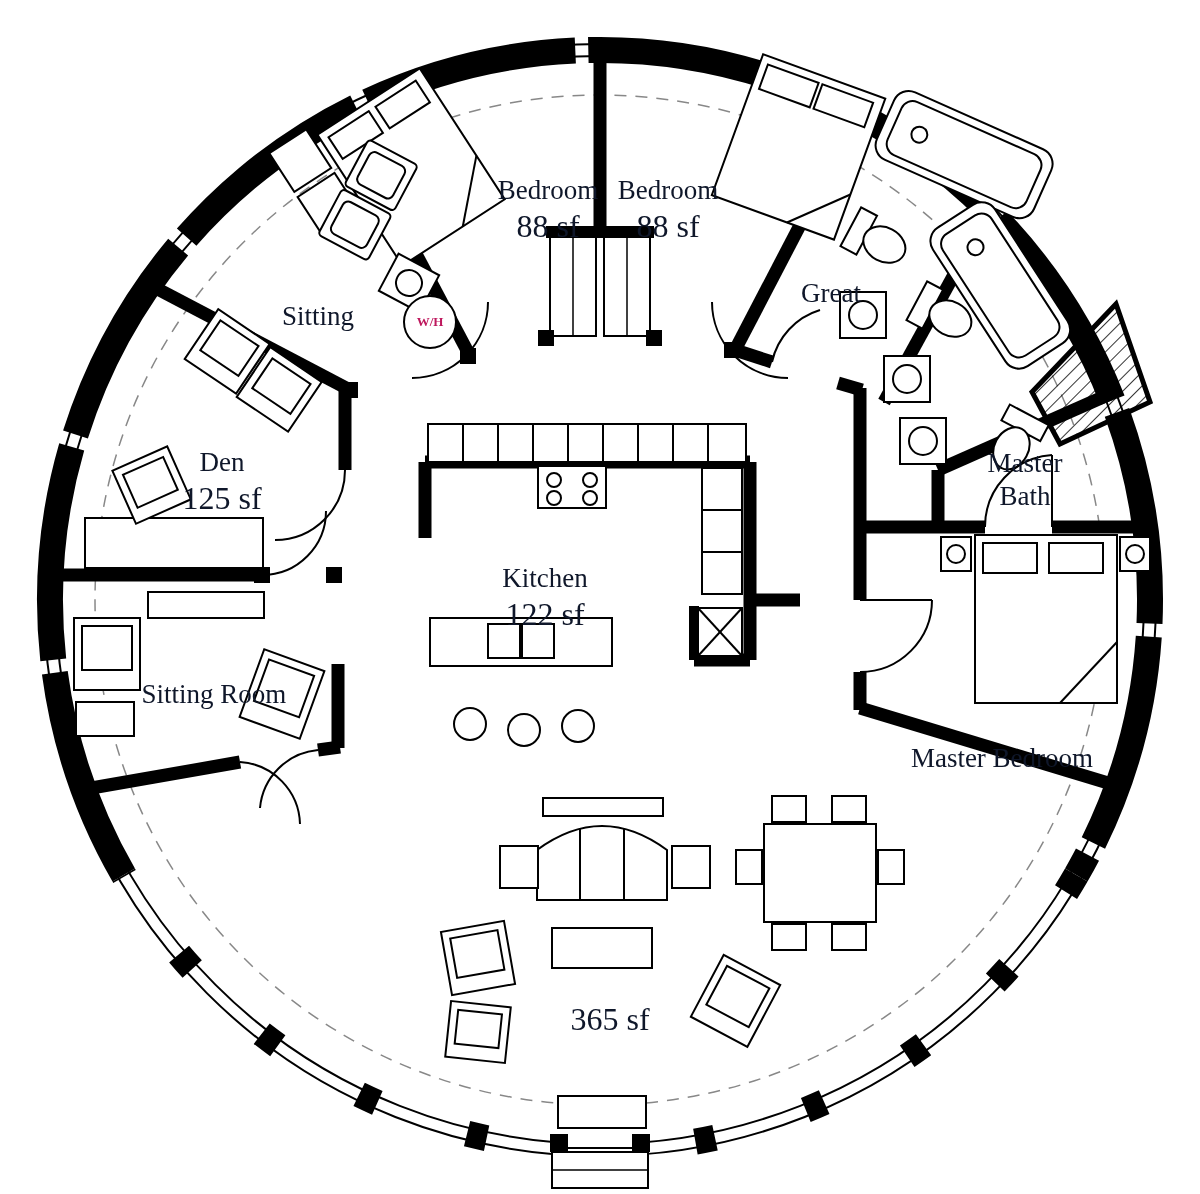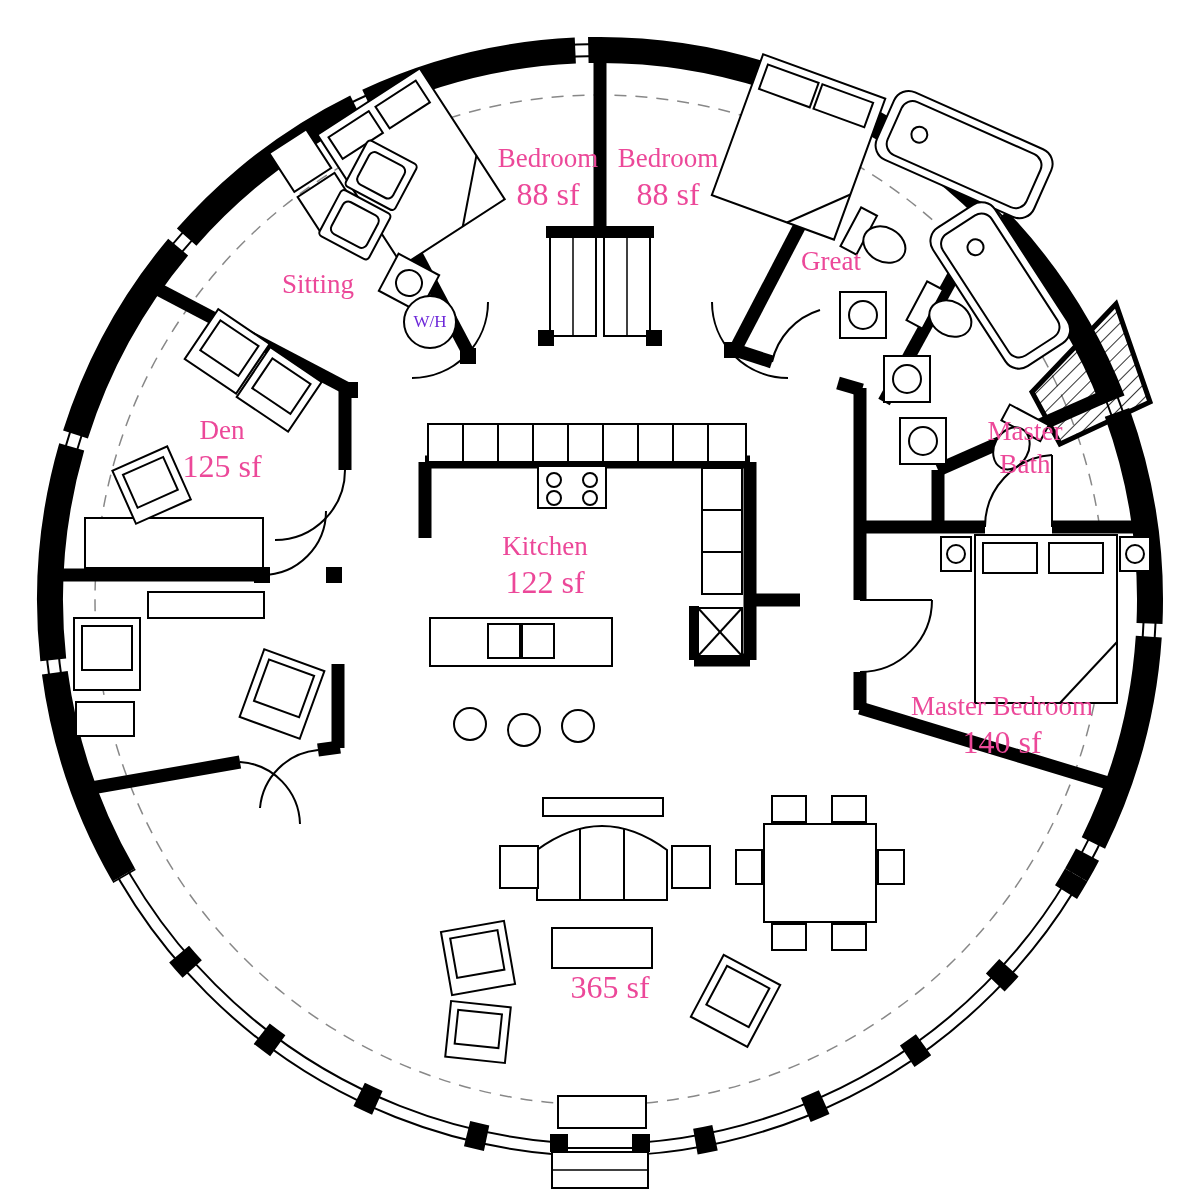--- a/index.html
+++ b/index.html
@@ -1,22 +1,22 @@
 <!DOCTYPE html>
 <html><head>
 <meta charset="utf-8">
 <style>
   html,body{margin:0;padding:0;background:#fff;}
   #stage{position:relative;width:1200px;height:1194px;background:#fff;overflow:hidden;
          font-family:"Liberation Serif", serif;}
   #plan-svg{position:absolute;left:0;top:0;}
   .label{position:absolute;transform:translate(-50%,-50%);text-align:center;
-         color:#ec4899;font-size:27px;line-height:1.22;}
+         color:#0f172a;font-size:27px;line-height:1.22;margin-top:32px;}
   .label .area{font-size:32px;}
-  .small-label{position:absolute;transform:translate(-50%,-50%);font-size:17px;color:#6d28d9;}
+  .small-label{position:absolute;transform:translate(-50%,-50%);font-size:13px;color:#be185d;font-weight:bold;}
 </style>
 </head>
 <body>
 
 <div id="stage">
 
 <svg id="plan-svg" width="1200" height="1194" viewBox="0 0 1200 1194">
   <defs>
     <pattern id="hatch" width="10" height="10" patternUnits="userSpaceOnUse" patternTransform="rotate(45)">
       <line x1="0" y1="0" x2="0" y2="10" stroke="#000" stroke-width="1.6"></line>
@@ -285,30 +285,30 @@
   <div class="area">88 sf</div>
 </div>
 <div class="label" style="left:831px;top:261px;width:90px">
   <div>Great</div>
 </div>
 <div class="label" style="left:1025px;top:448px;width:100px">
   <div>Master Bath</div>
 </div>
 <div class="label" style="left:1002px;top:726px;width:250px">
   <div>Master Bedroom</div>
-  <div class="area">140 sf</div>
 </div>
 <div class="label" style="left:318px;top:284px;width:130px">
   <div>Sitting</div>
 </div>
 <div class="label" style="left:222px;top:450px;width:120px">
   <div>Den</div>
   <div class="area">125 sf</div>
 </div>
 <div class="label" style="left:214px;top:662px;width:190px">
+  <div>Sitting Room</div>
 </div>
 <div class="label" style="left:545px;top:566px;width:150px">
   <div>Kitchen</div>
   <div class="area">122 sf</div>
 </div>
 <div class="label" style="left:610px;top:988px;width:300px">
   <div class="area">365 sf</div>
 </div>
 <div class="small-label" style="left:430px;top:322px">W/H</div>
 

